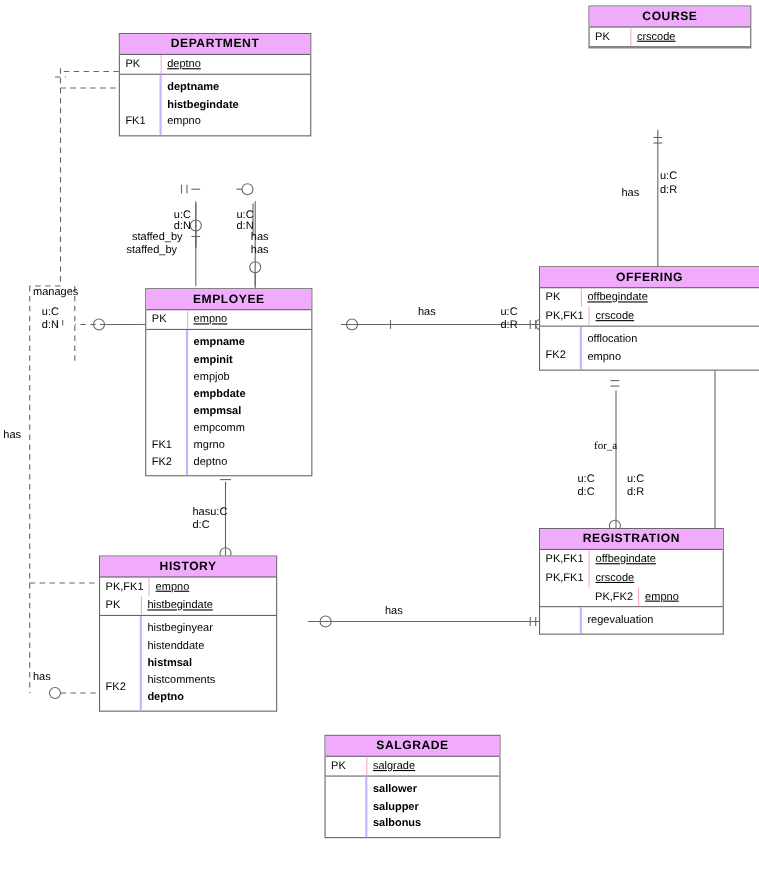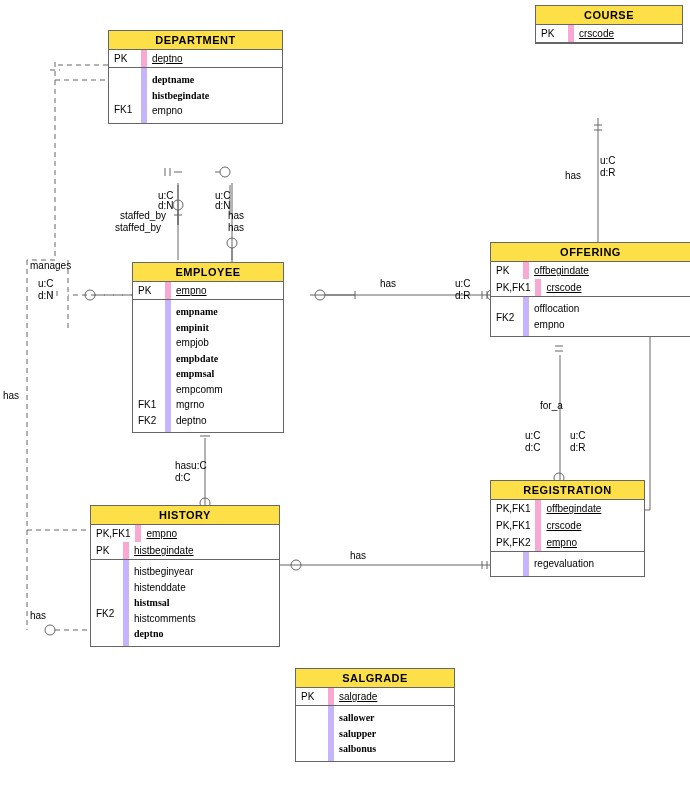--- a/index.html
+++ b/index.html
@@ -23,72 +23,72 @@
       width: 690px;
       height: 803px;
       pointer-events: none;
     }
     .entity-box {
       position: absolute;
       border: 1px solid #666;
       background: #fff;
     }
     .entity-header {
-      background: #fde047;
+      background: #f0abfc;
       border-bottom: 1px solid #666;
       text-align: center;
       font-weight: bold;
       font-size: 11px;
       padding: 3px 12px;
       letter-spacing: 0.5px;
     }
     .entity-pk-row {
       display: flex;
       border-bottom: 1px solid #666;
     }
     .entity-pk-label {
       padding: 3px 5px;
       font-size: 10px;
-      border-right: 6px solid #f9a8d4;
+      border-right: 1px solid #f9a8d4;
       min-width: 38px;
       white-space: nowrap;
     }
     .entity-pk-field {
       padding: 3px 5px;
       font-size: 10px;
       flex: 1;
     }
     .entity-pk-field u { text-decoration: underline; }
     .entity-attrs {
       display: flex;
       border-top: 0;
     }
     .entity-fk-labels {
       padding: 4px 5px;
       font-size: 10px;
-      border-right: 6px solid #c4b5fd;
+      border-right: 2px solid #c4b5fd;
       min-width: 38px;
       white-space: pre;
       display: flex;
       flex-direction: column;
-      justify-content: flex-start;
+      justify-content: center;
     }
     .entity-fk-label-item {
       line-height: 1.5;
       font-size: 10px;
     }
     .entity-attr-list {
       padding: 4px 5px;
       flex: 1;
     }
     .entity-attr-list div {
       line-height: 1.55;
       font-size: 10px;
     }
-    .bold { font-weight: bold; font-family: Liberation Serif, serif; }
+    .bold { font-weight: bold; }
     
     .entity-pk-multi {
       border-bottom: 1px solid #666;
     }
     .entity-pk-multi-row {
       display: flex;
     }
     .label-text {
       position: absolute;
       font-size: 10px;
@@ -275,21 +275,21 @@
         <div>&nbsp;</div>
         <div>FK2</div>
       </div>
       <div class="entity-attr-list">
         <div>offlocation</div>
         <div>empno</div>
       </div>
     </div>
   </div>
 
-  <div class="entity-box" style="left:90px; top:505px; width:190px;">
+  <div class="entity-box" style="left:90px; top:505px; width:162px;">
     <div class="entity-header">HISTORY</div>
 
     <div class="entity-pk-multi">
       <div class="entity-pk-multi-row">
         <div class="entity-pk-label" style="font-size:10px;">PK,FK1</div>
         <div class="entity-pk-field"><u>empno</u></div>
       </div>
       <div class="entity-pk-multi-row">
         <div class="entity-pk-label" style="font-size:10px;">PK</div>
         <div class="entity-pk-field"><u>histbegindate</u></div>
@@ -306,34 +306,34 @@
       <div class="entity-attr-list">
         <div>histbeginyear</div>
         <div>histenddate</div>
         <div class="bold">histmsal</div>
         <div>histcomments</div>
         <div class="bold">deptno</div>
       </div>
     </div>
   </div>
 
-  <div class="entity-box" style="left:490px; top:480px; width:155px;">
+  <div class="entity-box" style="left:490px; top:480px; width:168px;">
     <div class="entity-header">REGISTRATION</div>
 
     <div class="entity-pk-multi">
       <div class="entity-pk-multi-row">
         <div class="entity-pk-label" style="font-size:10px;">PK,FK1</div>
         <div class="entity-pk-field"><u>offbegindate</u></div>
       </div>
       <div class="entity-pk-multi-row">
         <div class="entity-pk-label" style="font-size:10px;">PK,FK1</div>
         <div class="entity-pk-field"><u>crscode</u></div>
       </div>
       <div class="entity-pk-multi-row">
-        <div class="entity-pk-label" style="font-size:10px;">PK,FK2</div>
+        <div class="entity-pk-label" style="font-size:10px;margin-left:45px;">PK,FK2</div>
         <div class="entity-pk-field"><u>empno</u></div>
       </div>
     </div>
     <div class="entity-attrs">
       <div class="entity-fk-labels">
         <div>&nbsp;</div>
       </div>
       <div class="entity-attr-list">
         <div>regevaluation</div>
       </div>
@@ -359,21 +359,21 @@
         <div class="bold">salupper</div>
         <div class="bold">salbonus</div>
       </div>
     </div>
   </div>
 
   <div class="label-text" style="left:120px; top:210px;">staffed_by</div>
   <div class="label-text" style="left:228px; top:210px;">has</div>
   <div class="label-text" style="left:565px; top:170px;">has</div>
   <div class="label-text" style="left:380px; top:278px;">has</div>
-  <div class="label-text" style="left:540px; top:400px;">for_a</div>
+  <div class="label-text" style="left:540px; top:400px;font-family:Liberation Serif, serif;">for_a</div>
   <div class="label-text" style="left:175px; top:460px;text-align:right;">hasu:C</div>
   <div class="label-text" style="left:175px; top:472px;">d:C</div>
   <div class="label-text" style="left:350px; top:550px;">has</div>
   <div class="label-text" style="left:30px; top:260px;">manages</div>
   <div class="label-text" style="left:30px; top:610px;">has</div>
 
   <div class="label-text" style="left:158px; top:190px;">u:C</div>
   <div class="label-text" style="left:158px; top:200px;">d:N</div>
   <div class="label-text" style="left:215px; top:190px;">u:C</div>
   <div class="label-text" style="left:215px; top:200px;">d:N</div>

